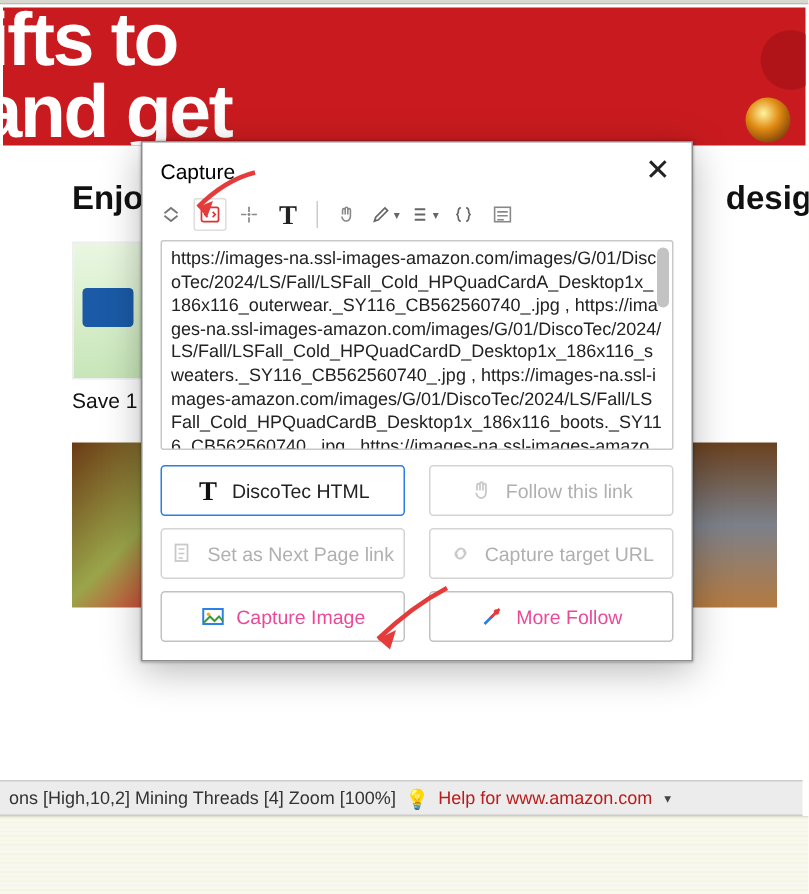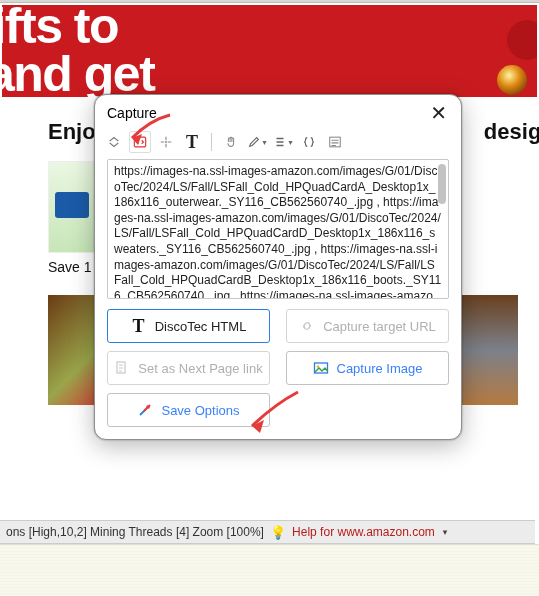--- a/index.html
+++ b/index.html
@@ -84,21 +84,21 @@
 
   .bottom-band {
     position: absolute; left:0; right:0; bottom:0; height: 52px;
     background: repeating-linear-gradient(0deg,#f8f8ef 0, #f8f8ef 2px, #f5f5e6 2px, #f5f5e6 3px);
     border-top: 1px solid #e0e0d0;
   }
 
   
   .capture {
     position: absolute; left: 94px; top: 94px; width: 368px;
-    background: #fff; border: 1px solid #8e8e8e; border-radius: 12px;
+    background: #fff; border: 1px solid #8e8e8e; border-radius: 0;
     box-shadow: 0 6px 24px rgba(0,0,0,.28), 0 0 2px rgba(0,0,0,.4);
     font-size: 13px;
     z-index: 50;
   }
   .cap-title { display:flex; align-items:center; justify-content:space-between; padding: 6px 10px 0 12px; font-size: 14px;}
   .cap-close { font-size: 20px; cursor: pointer; padding: 0 4px; color:#222; }
   .toolbar { display:flex; align-items:center; gap: 4px; padding: 6px 8px 4px 8px; }
   .tool {
     width: 22px; height: 22px; border: 1px solid transparent; border-radius: 2px;
     display:flex; align-items:center; justify-content:center;
@@ -125,21 +125,21 @@
     background:#c3c3c3; border-radius:4px;
   }
 
   .btn-grid {
     display:grid; grid-template-columns: 1fr 1fr;
     gap: 8px 16px; padding: 0 12px 12px 12px;
   }
   .btn {
     height: 34px; border: 1px solid #c2c2c2; border-radius: 3px;
     display:flex; align-items:center; justify-content:center;
-    gap: 8px; font-size: 13px; color: #3b82f6;
+    gap: 8px; font-size: 13px; color: #ec4899;
     cursor: pointer; background:#fff;
   }
   .btn .ico { width:16px; height:16px; display:inline-flex; align-items:center; justify-content:center; }
   .btn.primary { border-color:#2a7ee6; color:#222; }
   .btn.primary .T { font-family:"Times New Roman", serif; font-size:18px; font-weight:700; color:#111; }
   .btn.disabled { color:#b0b0b0; border-color:#d4d4d4; cursor: default; }
   .btn.disabled .ico svg { opacity:.45; }
 
   
   .arrow {
@@ -258,53 +258,61 @@
   <div class="btn-grid">
     <div class="btn primary">
       <span class="ico">
           <span class="T">T</span>
         </span>
       <span>DiscoTec HTML</span>
     </div>
     <div class="btn disabled">
       <span class="ico">
         <svg viewBox="0 0 16 16">
-            <path d="M6 10a3 3 0 0 1 0-4l1-1a3 3 0 0 1 4 4 M10 6a3 3 0 0 1 0 4l-1 1a3 3 0 0 1-4-4" fill="none" stroke="#888" stroke-width="1.3"></path>
-          </svg>
-      </span>
-      <span>Capture target URL</span>
+            <path d="M5 8 V4.5 a1 1 0 0 1 2 0 V8 M7 8 V3.5 a1 1 0 0 1 2 0 V8 M9 8 V4.5 a1 1 0 0 1 2 0 V9 c0 2-1 4-3.5 4 C6 13 4.5 11 4.5 9.5" fill="none" stroke="#888" stroke-width="1.2"></path>
+          </svg>
+      </span>
+      <span>Follow this link</span>
     </div>
     <div class="btn disabled">
       <span class="ico">
         <svg viewBox="0 0 16 16">
             <rect x="3" y="2" width="8" height="11" fill="none" stroke="#888" stroke-width="1.2"></rect>
             <path d="M5 5h4 M5 8h4 M5 11h3" stroke="#888" stroke-width="1.1"></path>
           </svg>
       </span>
       <span>Set as Next Page link</span>
+    </div>
+    <div class="btn disabled">
+      <span class="ico">
+        <svg viewBox="0 0 16 16">
+            <path d="M6 10a3 3 0 0 1 0-4l1-1a3 3 0 0 1 4 4 M10 6a3 3 0 0 1 0 4l-1 1a3 3 0 0 1-4-4" fill="none" stroke="#888" stroke-width="1.3"></path>
+          </svg>
+      </span>
+      <span>Capture target URL</span>
     </div>
     <div class="btn">
       <span class="ico">
         <svg viewBox="0 0 16 16">
             <rect x="1.5" y="3" width="13" height="10" fill="none" stroke="#2a7ee6" stroke-width="1.3"></rect>
             <circle cx="5" cy="6.5" r="1.2" fill="#f0b020"></circle>
             <path d="M2 12 L6 8 L9 11 L12 8 L14.5 11" fill="none" stroke="#3a9a3a" stroke-width="1.3"></path>
           </svg>
       </span>
       <span>Capture Image</span>
     </div>
     <div class="btn">
       <span class="ico">
         <svg viewBox="0 0 16 16">
             <path d="M3 13 L9 7" stroke="#2a7ee6" stroke-width="1.8"></path>
             <path d="M13 3 L7 9" stroke="#e63b3b" stroke-width="1.8"></path>
             <circle cx="11" cy="5" r="1.2" fill="none" stroke="#e63b3b" stroke-width="1.3"></circle>
           </svg>
       </span>
-      <span>Save Options</span>
+      <span>More Follow</span>
     </div>
   </div>
 </div>
 
 <div class="arrow" style="left:120px; top:110px">
   <svg width="60" height="40">
     <path class="stk" d="M50 5 Q30 10 12 28"></path>
     <polygon class="head" points="12,28 22,24 18,35"></polygon>
   </svg>
 </div>

